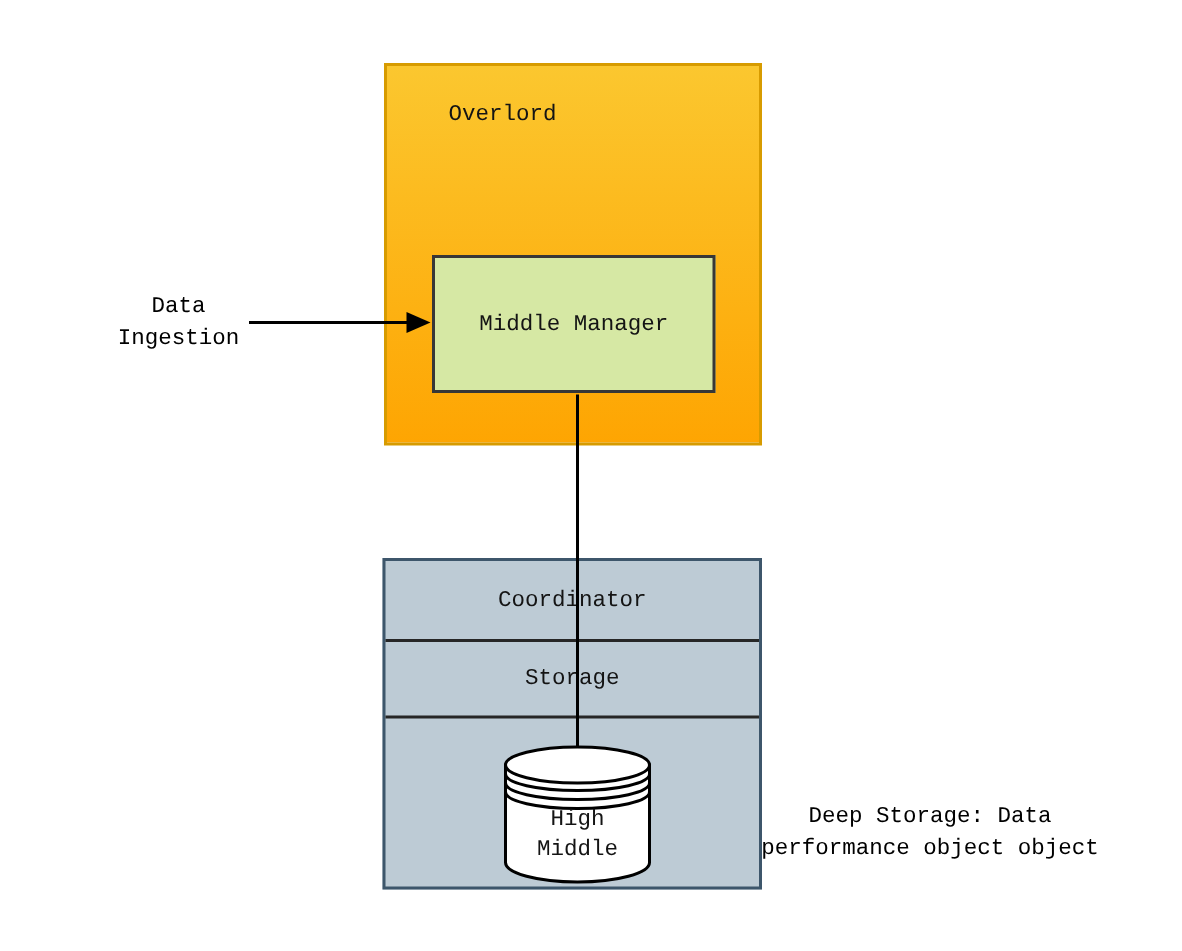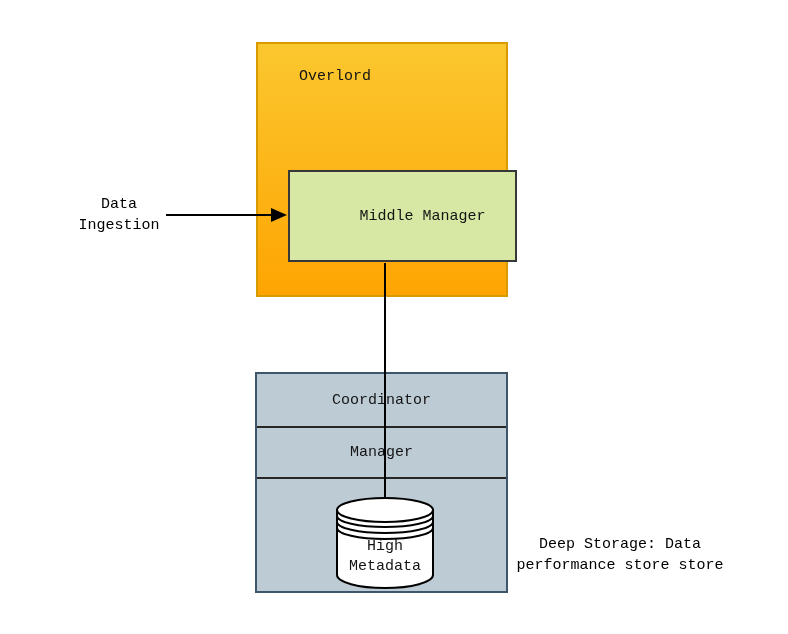--- a/index.html
+++ b/index.html
@@ -32,21 +32,20 @@
   .mm-box {
     position: absolute;
     left: 30px; top: 126px;
     width: 185px; height: 88px;
     background: #D6E8A4;
     border: 2px solid #373737;
     display: flex;
     align-items: center;
     justify-content: center;
     color: #141414;
-    padding-left: 40px;
   }
 
   
   .ingestion-label {
     position: absolute;
     left: 59px; top: 194px;
     width: 120px;
     text-align: center;
     line-height: 21px;
     color: #000000;
@@ -116,21 +115,21 @@
   <div class="ingestion-label">
     <div>Data</div>
     <div>Ingestion</div>
   </div>
 
   <div class="stack-box">
     <div class="stack-section sec-coordinator">
       <span>Coordinator</span>
     </div>
     <div class="stack-section sec-metadata">
-      <span>Manager</span>
+      <span>Storage</span>
     </div>
     <div class="stack-section sec-storage"></div>
   </div>
 
   <svg class="overlay" viewBox="0 0 788 634" xmlns="http://www.w3.org/2000/svg">
 
     <g>
       <line x1="166" y1="215" x2="272" y2="215" stroke="#000000" stroke-width="2"></line>
       <polygon points="287,215 271,208 271,222" fill="#000000"></polygon>
     </g>
@@ -144,21 +143,21 @@
       <path d="M337,510 L337,575 A48,13 0 0 0 433,575 L433,510 Z" fill="#FFFFFF" stroke="#000000" stroke-width="2"></path>
       <ellipse cx="385" cy="510" rx="48" ry="12" fill="#FFFFFF" stroke="#000000" stroke-width="2"></ellipse>
       <path d="M337,516 A48,11 0 0 0 433,516" fill="none" stroke="#000000" stroke-width="2"></path>
       <path d="M337,522 A48,11 0 0 0 433,522" fill="none" stroke="#000000" stroke-width="2"></path>
       <path d="M337,528 A48,11 0 0 0 433,528" fill="none" stroke="#000000" stroke-width="2"></path>
     </g>
   </svg>
 
   <div class="ds-label">
     <div>High</div>
-    <div>Metadata</div>
+    <div>Middle</div>
   </div>
 
   <div class="ds-note">
     <div>Deep Storage: Data</div>
-    <div>performance store store</div>
+    <div>performance object object</div>
   </div>
 
 </div>
 
 </body></html>

